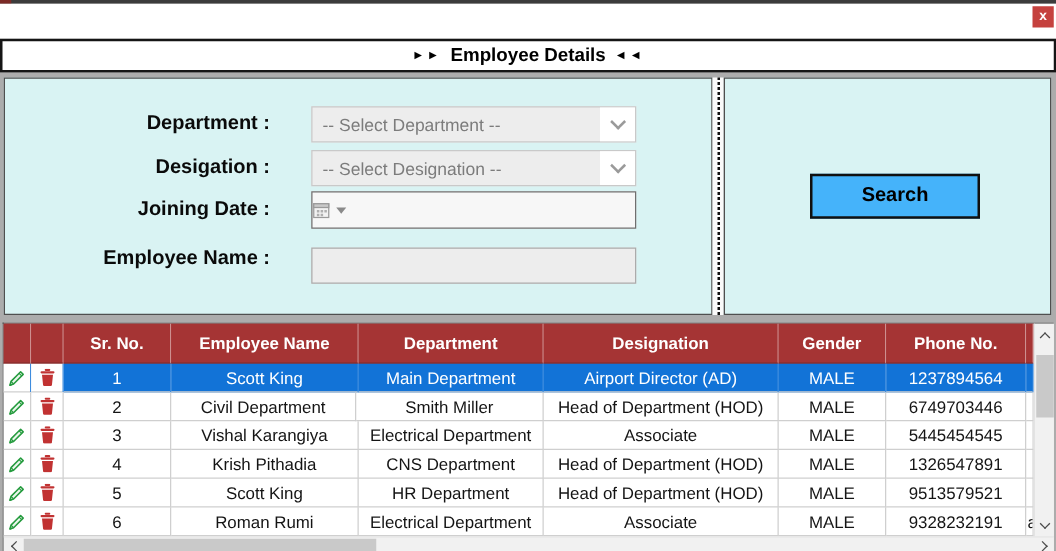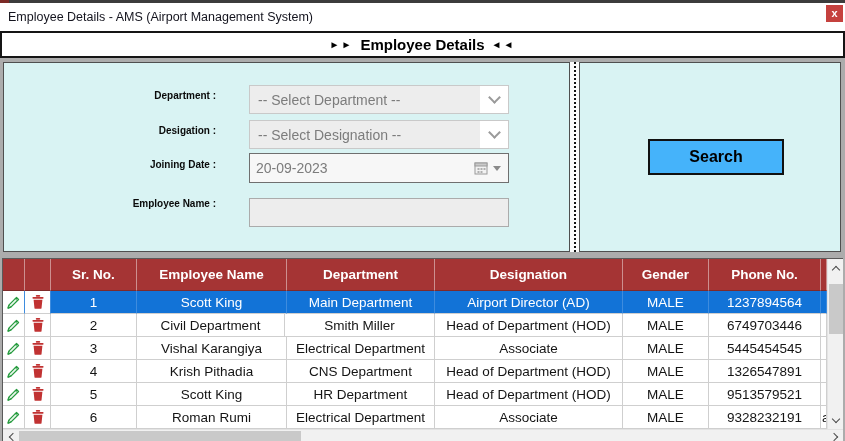--- a/index.html
+++ b/index.html
@@ -21,21 +21,21 @@
     font-weight:bold;font-size:15px;color:#000;}
   .banner .arrows{font-size:10px;letter-spacing:2px;margin:0 7px;position:relative;top:0px;}
   
   .panel{position:absolute;top:62px;height:190px;background:#D9F3F3;border:1px solid #4F4F4F;box-sizing:border-box;}
   .panel-left{left:3px;width:567px;}
   .panel-right{left:579px;width:262px;}
   .splitter{position:absolute;left:570px;top:62px;width:9px;height:190px;background:#FAFAFA;
     display:flex;justify-content:center;cursor:col-resize;}
   .splitter-line{width:2px;height:100%;background:repeating-linear-gradient(180deg,#111 0 2px,#fff 2px 4px);}
   
-  .flabel{position:absolute;left:0;width:212px;text-align:right;font-weight:bold;font-size:10px;color:#0A0A0A;white-space:nowrap;}
+  .flabel{position:absolute;left:0;width:212px;text-align:right;font-weight:bold;font-size:16px;color:#0A0A0A;white-space:nowrap;}
   .ffield{position:absolute;left:245px;width:260px;box-sizing:border-box;}
   .combo{height:29px;background:#EDEDED;border:1px solid #C9C9C9;display:flex;align-items:center;}
   .combo-text{flex:1;padding-left:8px;font-size:14px;color:#7C7C7C;white-space:nowrap;overflow:hidden;}
   .combo-btn{width:28px;align-self:stretch;background:#FFFFFF;display:flex;align-items:center;justify-content:center;}
   .chv{display:inline-block;width:7px;height:7px;border-right:2px solid #9A9A9A;border-bottom:2px solid #9A9A9A;
     transform:rotate(45deg);margin-top:-4px;}
   .datefield{height:30px;background:#F7F7F7;border:1px solid #6F6F6F;display:flex;align-items:center;}
   .date-text{flex:1;padding-left:6px;font-size:14px;color:#7C7C7C;}
   .tri-down{width:0;height:0;border-left:4px solid transparent;border-right:4px solid transparent;
     border-top:5px solid #8A8A8A;margin:0 7px 0 5px;}
@@ -75,21 +75,20 @@
 </head>
 <body>
 
 <div class="window">
 
   <div class="topstrip">
     <div class="red-sliver"></div>
   </div>
 
   <div class="titlebar">
-    <span class="title-text">Employee Details - AMS (Airport Management System)</span>
     <div class="close-btn">
       <span>x</span>
     </div>
   </div>
 
   <div class="banner">
     <span class="arrows">►►</span>
     <span>Employee Details</span>
     <span class="arrows">◄◄</span>
   </div>
@@ -106,21 +105,20 @@
     <div class="flabel" style="top:62px;">Desigation :</div>
     <div class="ffield combo" style="top:57px;">
       <span class="combo-text">-- Select Designation --</span>
       <span class="combo-btn">
           <span class="chv"></span>
         </span>
     </div>
 
     <div class="flabel" style="top:96px;">Joining Date :</div>
     <div class="ffield datefield" style="top:90px;">
-      <span class="date-text">20-09-2023</span>
       <span style="display:flex;align-items:center;">
         <svg width="14" height="14" viewBox="0 0 14 14">
           <rect x="1" y="2" width="12" height="11" fill="#F2F2F2" stroke="#9A9A9A" stroke-width="1"></rect>
           <rect x="1" y="2" width="12" height="3" fill="#C9C9C9" stroke="#9A9A9A" stroke-width="1"></rect>
           <path d="M3.5 7h2v2h-2zM6.5 7h2v2h-2zM9.5 7h2v2h-2zM3.5 10h2v2h-2zM6.5 10h2v2h-2z" fill="#AFAFAF"></path>
         </svg>
       </span>
       <span class="tri-down"></span>
     </div>
 

